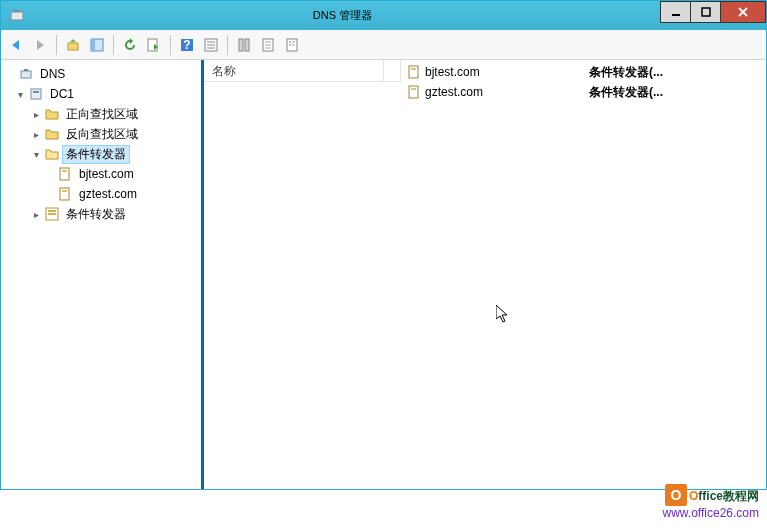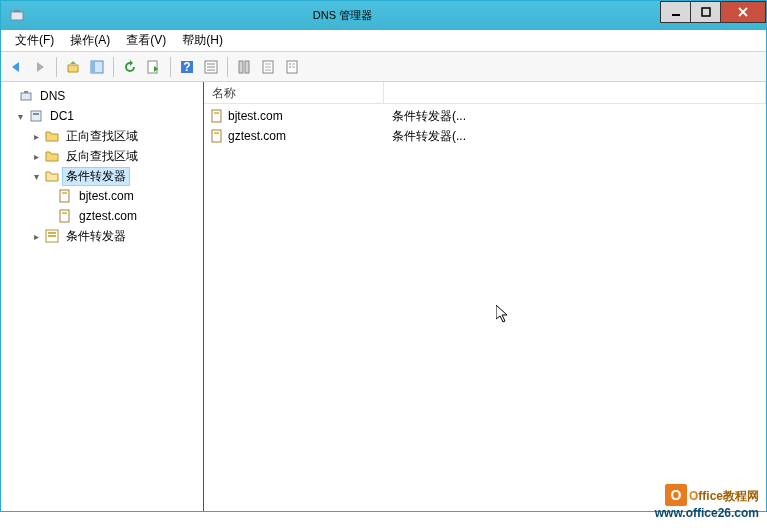--- a/index.html
+++ b/index.html
@@ -12,42 +12,42 @@
     .win-btn { width: 30px; height: 22px; display: flex; align-items: center; justify-content: center; border: 1px solid #333; background: #ccc; margin-top: 0; }
     .win-btn.min { background: #d9d9d9; border-right: none; }
     .win-btn.max { background: #d9d9d9; border-right: none; }
     .win-btn.close { background: #c94f3e; width: 46px; color: #fff; }
     .menubar { height: 22px; background: #fff; border-bottom: 1px solid #d4d4d4; display: flex; align-items: center; padding-left: 6px; }
     .menu-item { padding: 2px 8px; cursor: default; }
     .toolbar { height: 30px; background: #f7f7f7; border-bottom: 1px solid #d4d4d4; display: flex; align-items: center; padding-left: 4px; gap: 2px; }
     .tool-btn { width: 22px; height: 22px; display: flex; align-items: center; justify-content: center; border: 1px solid transparent; }
     .tool-sep { width: 1px; height: 20px; background: #c6c6c6; margin: 0 3px; }
     .content { display: flex; height: 429px; background: #fff; }
-    .tree-pane { width: 203px; border-right: 1px solid #0369a1; padding-top: 4px; overflow: hidden; }
-    .list-pane { flex: 1; display: flex; flex-direction: column; }
+    .tree-pane { width: 203px; border-right: 3px solid #0369a1; padding-top: 4px; overflow: hidden; }
+    .list-pane { flex: 1; display: flex; flex-direction: row; }
     .list-header { height: 22px; display: flex; border-bottom: 1px solid #e5e5e5; background: #fff; }
     .list-col { padding: 3px 8px; border-right: 1px solid #e5e5e5; color: #444; }
     .list-col.name { width: 180px; }
     .list-col.type { width: 90px; }
     .list-body { flex: 1; padding-top: 2px; background: #fff; }
     .list-row { display: flex; height: 20px; align-items: center; }
     .list-cell-name { width: 180px; display: flex; align-items: center; padding-left: 6px; gap: 4px; }
-    .list-cell-type { width: 90px; padding-left: 8px; }
+    .list-cell-type { width: 90px; padding-left: 8px; font-weight: bold; }
     .tree-node { display: flex; align-items: center; height: 20px; padding-left: var(--indent, 4px); gap: 2px; }
     .tree-node.selected .label-box { background: #cce8ff; border: 1px solid #99d1ff; padding: 0 3px; }
     .label-box { padding: 0 4px; }
     .expander { width: 11px; height: 11px; display: inline-flex; align-items: center; justify-content: center; color: #666; font-size: 10px; }
     .node-icon { width: 16px; height: 16px; display: inline-flex; align-items: center; justify-content: center; }
     .folder-icon { fill: #f7d774; stroke: #b69536; }
     .file-icon-svg { fill: #fff; stroke: #a08339; }
     .watermark { position: absolute; right: 8px; bottom: 8px; text-align: right; line-height: 1.2; }
     .wm-top { font-size: 19px; font-weight: bold; }
     .wm-top .o1 { color: #e87b1e; }
-    .wm-top .rest { color: #a16207; }
-    .wm-bot { font-size: 12px; color: #0c4a6e; font-weight: bold; }
+    .wm-top .rest { color: #14532d; }
+    .wm-bot { font-size: 12px; color: #6d28d9; font-weight: normal; }
     .wm-logo { display: inline-block; width: 22px; height: 22px; background: #e87b1e; color: #fff; font-weight: bold; line-height: 22px; text-align: center; border-radius: 2px; margin-right: 2px; vertical-align: middle; font-size: 14px; }
     .cursor { position: absolute; left: 496px; top: 305px; }
     svg { display: block; }
   </style>
 </head>
 <body>
 
 <div class="window">
 
   <div class="titlebar">
@@ -71,26 +71,20 @@
         </div>
       <div class="win-btn close">
           <svg width="12" height="12">
             <line x1="2" y1="2" x2="10" y2="10" stroke="#fff" stroke-width="1.8"></line>
             <line x1="10" y1="2" x2="2" y2="10" stroke="#fff" stroke-width="1.8"></line>
           </svg>
         </div>
     </div>
   </div>
 
-  <div class="menubar">
-    <div class="menu-item">文件(F)</div>
-    <div class="menu-item">操作(A)</div>
-    <div class="menu-item">查看(V)</div>
-    <div class="menu-item">帮助(H)</div>
-  </div>
 
   <div class="toolbar">
     <div class="tool-btn">
         <svg width="16" height="16">
           <path d="M11 3 L4 8 L11 13 Z" fill="#3d9be9"></path>
         </svg>
       </div>
     <div class="tool-btn">
         <svg width="16" height="16">
           <path d="M5 3 L12 8 L5 13 Z" fill="#b0b0b0"></path>

